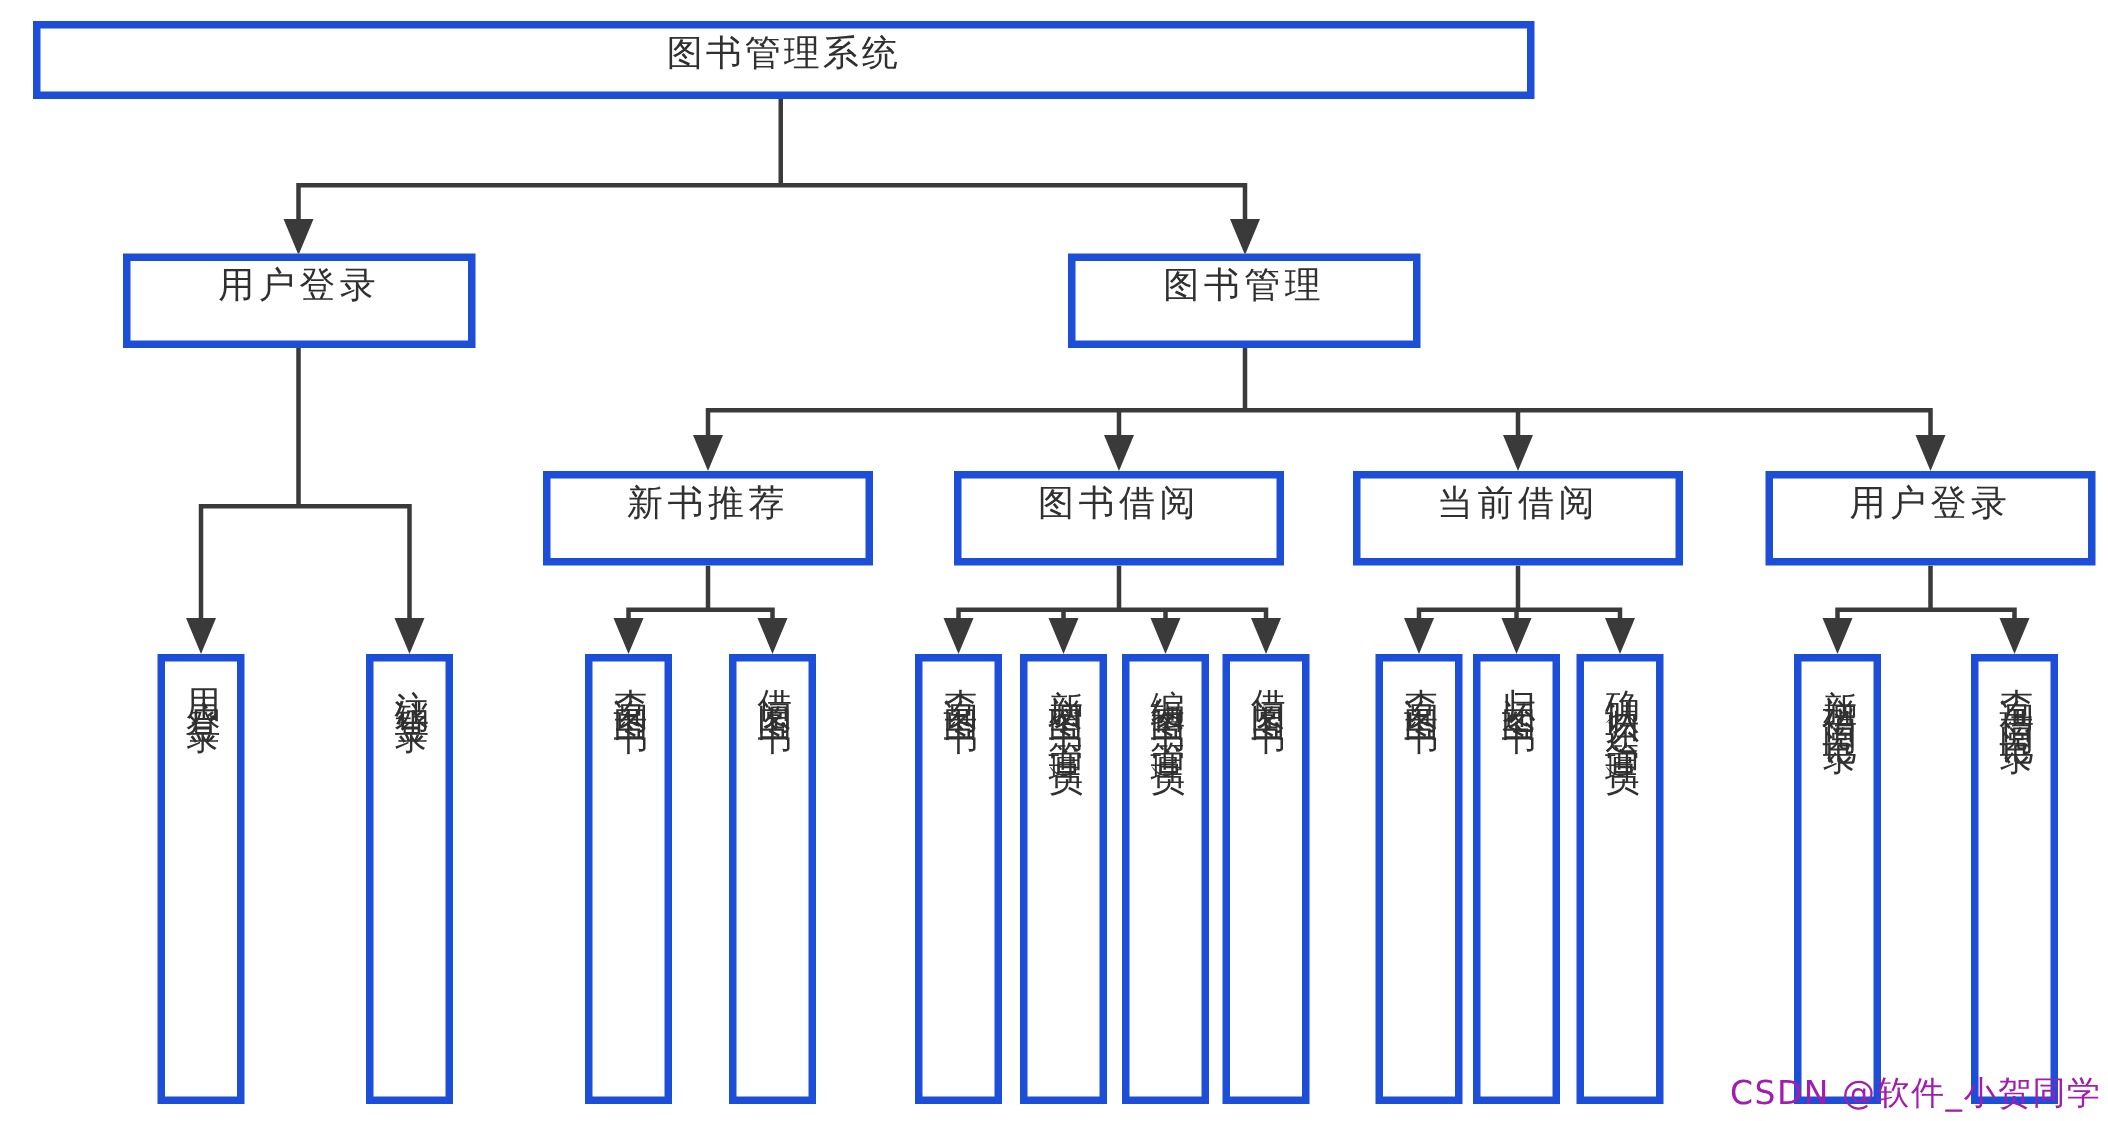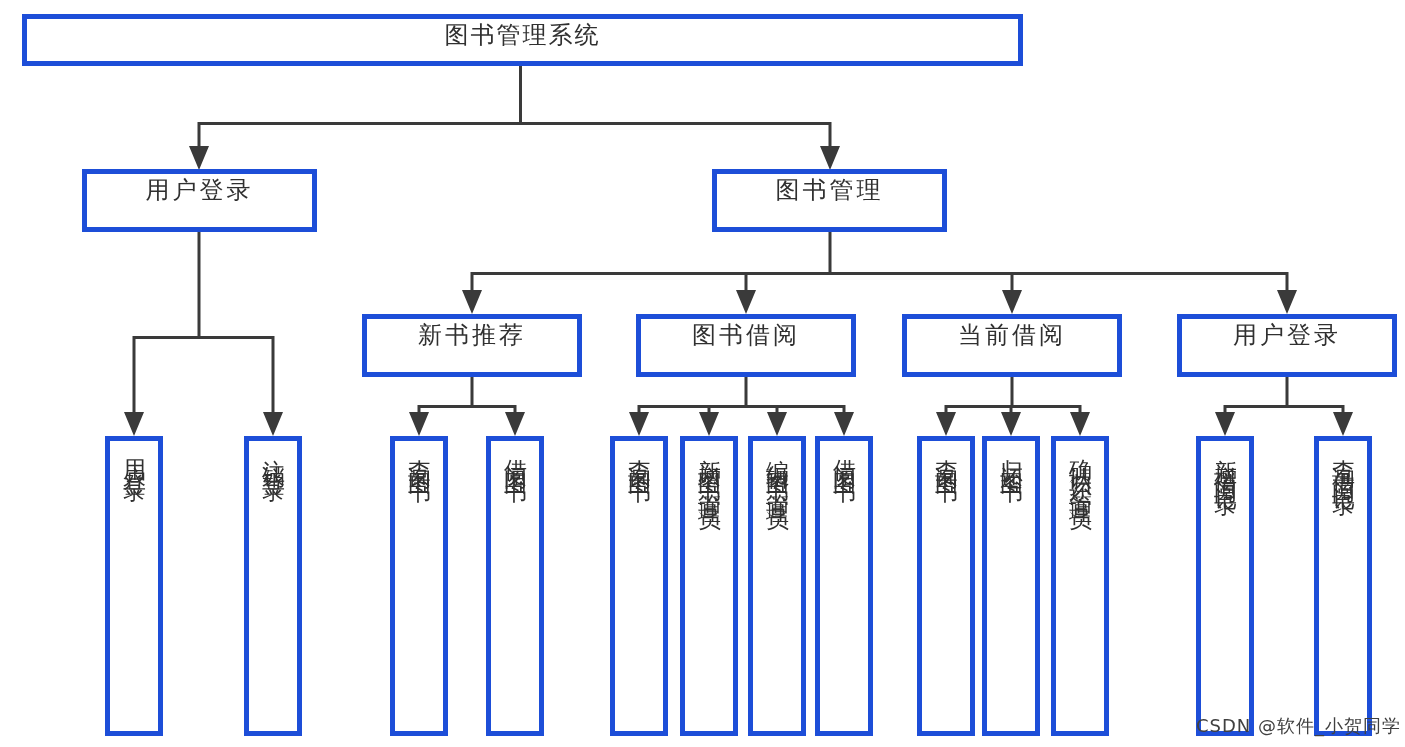--- a/index.html
+++ b/index.html
@@ -64,23 +64,23 @@
     text-orientation: mixed;
     font-size: 23px;
     letter-spacing: 7px;
     line-height: 1.3;
     white-space: nowrap;
   }
   .watermark {
     position: absolute;
     right: 4px;
     top: 714px;
-    font-size: 18px;
+    font-size: 22px;
     letter-spacing: 1px;
-    color: #404040;
+    color: #a21caf;
     z-index: 5;
   }
 </style>
 </head>
 <body>
 
 <div class="stage">
 
   <svg class="connector-layer" viewBox="0 0 1405 747" xmlns="http://www.w3.org/2000/svg">
     <g>

